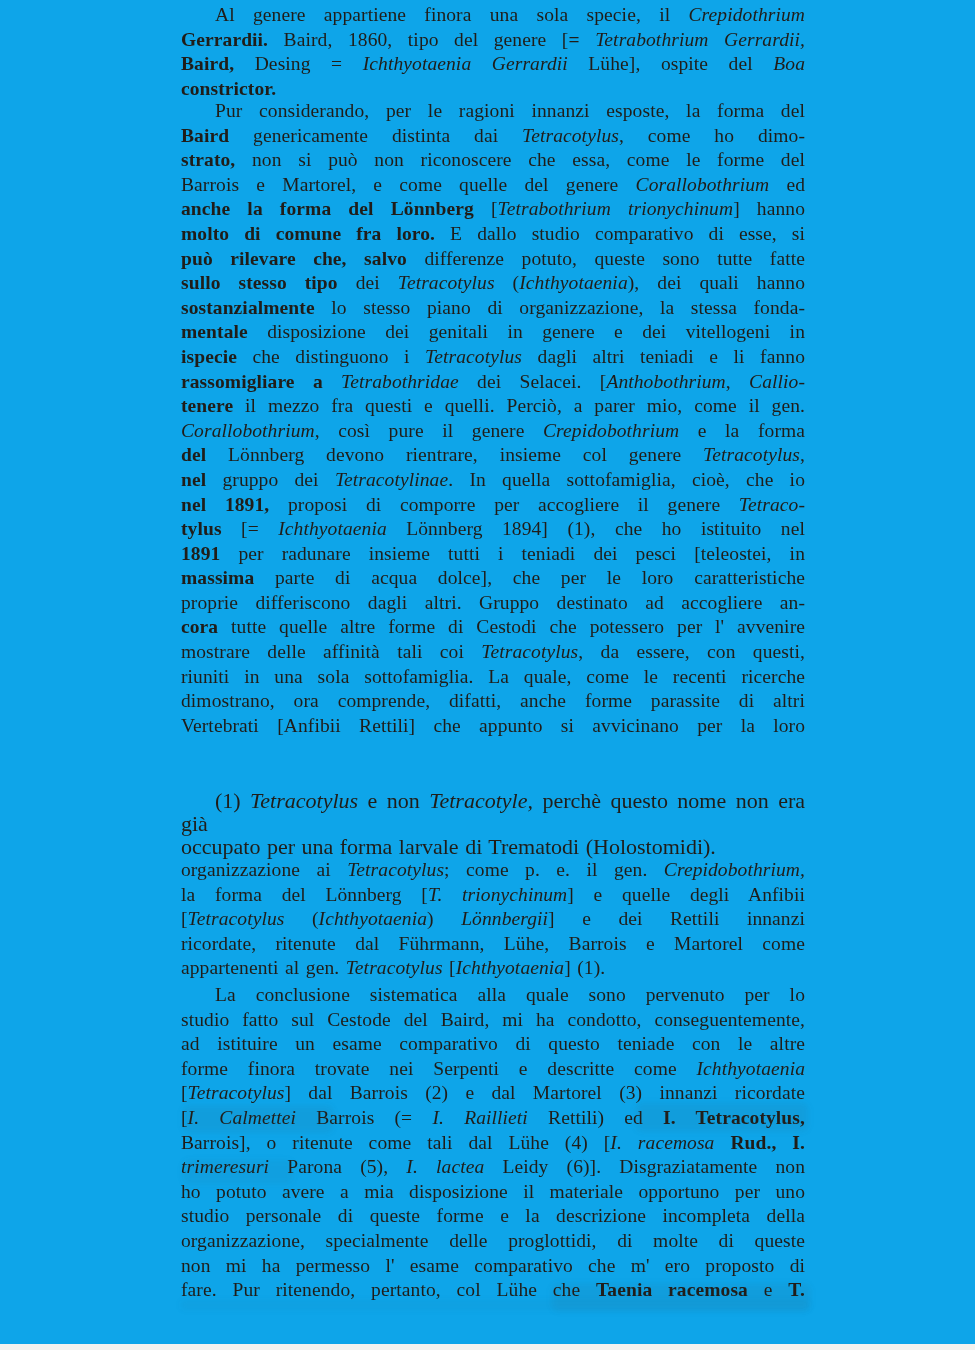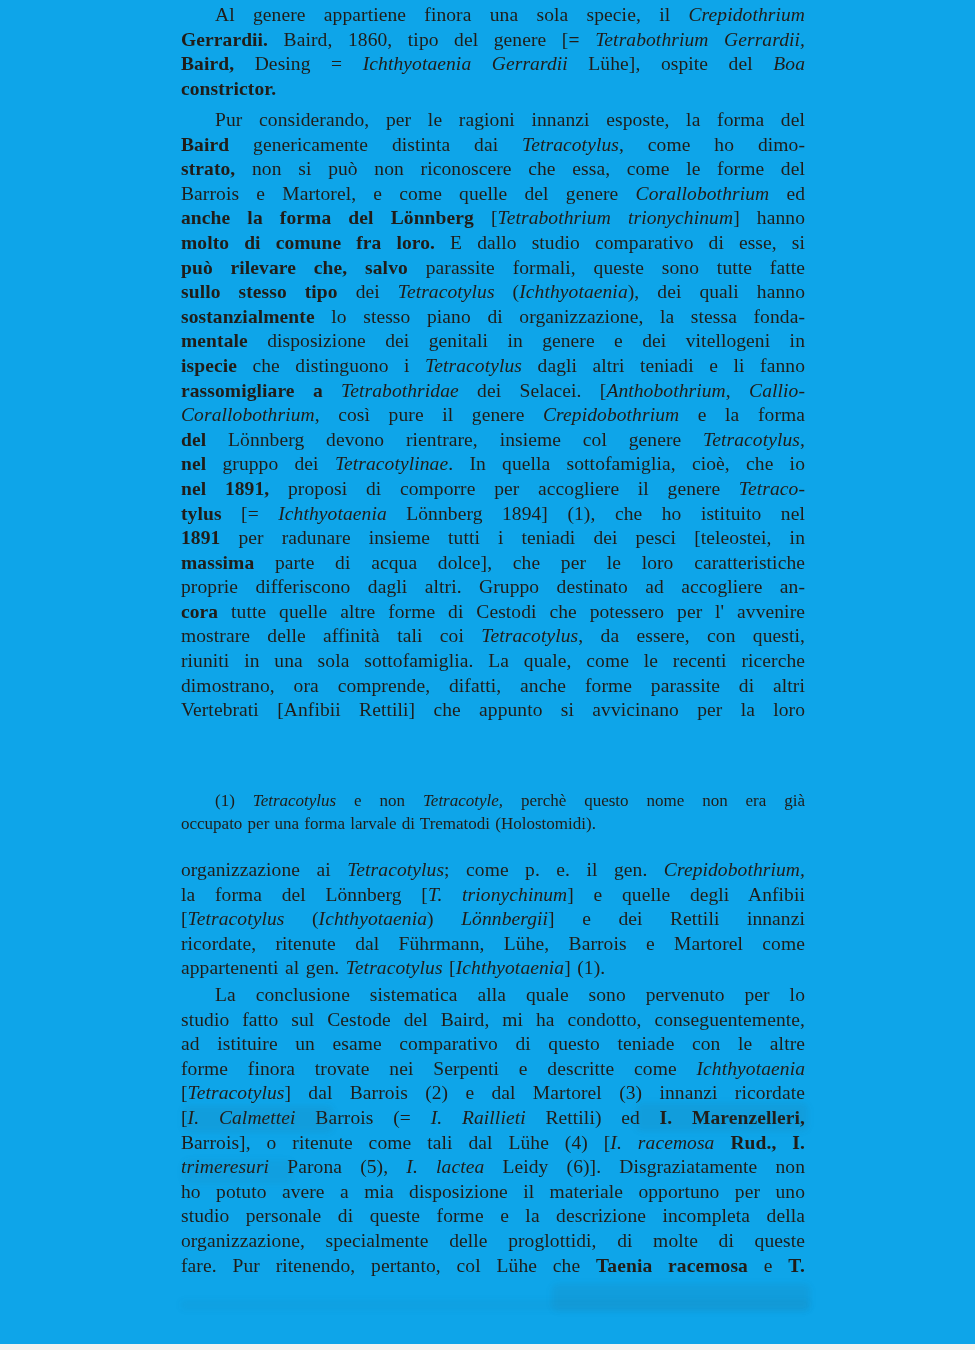--- a/index.html
+++ b/index.html
@@ -15,35 +15,35 @@
     color:#201d19;
     overflow:hidden;
   }
   #text-column{
     position:absolute;
     left:181px;top:0;
     width:624px;height:100%;
   }
   .block{position:absolute;left:0;width:100%;}
   .pos-0{top:3px}
-  .pos-1{top:108px}
+  .pos-1{top:99px}
   .pos-2{top:789px}
   .pos-3{top:858px}
   .pos-4{top:983px}
 
   .body .line{
     font-size:19.5px;
     line-height:24.6px;
     text-align:justify;
     text-align-last:justify;
     word-spacing:1.5px;
     letter-spacing:0.1px;
   }
   .footnote .line{
-    font-size:17px;
+    font-size:22px;
     line-height:23px;
     text-align:justify;
     text-align-last:justify;
     word-spacing:1px;
   }
   .line.last{text-align-last:left;}
   .line.indent{text-indent:34px;}
   .rm{font-style:normal;font-weight:400;}
   .it{font-style:italic;font-weight:400;}
   .bd{font-style:normal;font-weight:700;}
@@ -68,26 +68,27 @@
         <div class="line"><span class="bd">Baird,</span><span class="rm"> Desing = </span><span class="it">Ichthyotaenia Gerrardii</span><span class="rm"> Lühe], ospite del </span><span class="it">Boa</span></div>
         <div class="line last"><span class="bdit">constrictor.</span></div>
       </div>
       <div class="block body pos-1">
         <div class="line indent"><span class="rm">Pur considerando, per le ragioni innanzi esposte, la forma del</span></div>
         <div class="line"><span class="bd">Baird</span><span class="rm"> genericamente distinta dai </span><span class="it">Tetracotylus</span><span class="rm">, come ho dimo-</span></div>
         <div class="line"><span class="bd">strato,</span><span class="rm"> non si può non riconoscere che essa, come le forme del</span></div>
         <div class="line"><span class="rm">Barrois e Martorel, e come quelle del genere </span><span class="it">Corallobothrium</span><span class="rm"> ed</span></div>
         <div class="line"><span class="bd">anche la forma del Lönnberg </span><span class="rm">[</span><span class="it">Tetrabothrium trionychinum</span><span class="rm">] hanno</span></div>
         <div class="line"><span class="bd">molto di comune fra loro.</span><span class="rm"> E dallo studio comparativo di esse, si</span></div>
-        <div class="line"><span class="bd">può rilevare che, salvo</span><span class="rm"> parassite formali, queste sono tutte fatte</span></div>
+        <div class="line"><span class="bd">può rilevare che, salvo</span><span class="rm"> differenze potuto, queste sono tutte fatte</span></div>
         <div class="line"><span class="bd">sullo stesso tipo</span><span class="rm"> dei </span><span class="it">Tetracotylus</span><span class="rm"> (</span><span class="it">Ichthyotaenia</span><span class="rm">), dei quali hanno</span></div>
         <div class="line"><span class="bd">sostanzialmente</span><span class="rm"> lo stesso piano di organizzazione, la stessa fonda-</span></div>
         <div class="line"><span class="bd">mentale</span><span class="rm"> disposizione dei genitali in genere e dei vitellogeni in</span></div>
         <div class="line"><span class="bd">ispecie</span><span class="rm"> che distinguono i </span><span class="it">Tetracotylus</span><span class="rm"> dagli altri teniadi e li fanno</span></div>
         <div class="line"><span class="bd">rassomigliare a </span><span class="it">Tetrabothridae</span><span class="rm"> dei Selacei. [</span><span class="it">Anthobothrium</span><span class="rm">, </span><span class="it">Callio-</span></div>
+        <div class="line"><span class="bd">tenere</span><span class="rm"> il mezzo fra questi e quelli. Perciò, a parer mio, come il gen.</span></div>
         <div class="line"><span class="it">Corallobothrium</span><span class="rm">, così pure il genere </span><span class="it">Crepidobothrium</span><span class="rm"> e la forma</span></div>
         <div class="line"><span class="bd">del</span><span class="rm"> Lönnberg devono rientrare, insieme col genere </span><span class="it">Tetracotylus</span><span class="rm">,</span></div>
         <div class="line"><span class="bd">nel</span><span class="rm"> gruppo dei </span><span class="it">Tetracotylinae</span><span class="rm">. In quella sottofamiglia, cioè, che io</span></div>
         <div class="line"><span class="bd">nel 1891,</span><span class="rm"> proposi di comporre per accogliere il genere </span><span class="it">Tetraco-</span></div>
         <div class="line"><span class="bdit">tylus</span><span class="rm"> [= </span><span class="it">Ichthyotaenia</span><span class="rm"> Lönnberg 1894] (1), che ho istituito nel</span></div>
         <div class="line"><span class="bd">1891</span><span class="rm"> per radunare insieme tutti i teniadi dei pesci [teleostei, in</span></div>
         <div class="line"><span class="bd">massima</span><span class="rm"> parte di acqua dolce], che per le loro caratteristiche</span></div>
         <div class="line"><span class="rm">proprie differiscono dagli altri. Gruppo destinato ad accogliere an-</span></div>
         <div class="line"><span class="bd">cora</span><span class="rm"> tutte quelle altre forme di Cestodi che potessero per l' avvenire</span></div>
         <div class="line"><span class="rm">mostrare delle affinità tali coi </span><span class="it">Tetracotylus</span><span class="rm">, da essere, con questi,</span></div>
@@ -105,26 +106,27 @@
         <div class="line"><span class="rm">[</span><span class="it">Tetracotylus</span><span class="rm"> (</span><span class="it">Ichthyotaenia</span><span class="rm">) </span><span class="it">Lönnbergii</span><span class="rm">] e dei Rettili innanzi</span></div>
         <div class="line"><span class="rm">ricordate, ritenute dal Führmann, Lühe, Barrois e Martorel come</span></div>
         <div class="line last"><span class="rm">appartenenti al gen. </span><span class="it">Tetracotylus</span><span class="rm"> [</span><span class="it">Ichthyotaenia</span><span class="rm">] (1).</span></div>
       </div>
       <div class="block body pos-4">
         <div class="line indent"><span class="rm">La conclusione sistematica alla quale sono pervenuto per lo</span></div>
         <div class="line"><span class="rm">studio fatto sul Cestode del Baird, mi ha condotto, conseguentemente,</span></div>
         <div class="line"><span class="rm">ad istituire un esame comparativo di questo teniade con le altre</span></div>
         <div class="line"><span class="rm">forme finora trovate nei Serpenti e descritte come </span><span class="it">Ichthyotaenia</span></div>
         <div class="line"><span class="rm">[</span><span class="it">Tetracotylus</span><span class="rm">] dal Barrois (2) e dal Martorel (3) innanzi ricordate</span></div>
-        <div class="line"><span class="rm">[</span><span class="it">I. Calmettei</span><span class="rm"> Barrois (= </span><span class="it">I. Raillieti</span><span class="rm"> Rettili) ed </span><span class="bdit">I. Marenzelleri,</span></div>
+        <div class="line"><span class="rm">[</span><span class="it">I. Calmettei</span><span class="rm"> Barrois (= </span><span class="it">I. Raillieti</span><span class="rm"> Rettili) ed </span><span class="bdit">I. Tetracotylus,</span></div>
         <div class="line"><span class="rm">Barrois], o ritenute come tali dal Lühe (4) [</span><span class="it">I. racemosa</span><span class="bd"> Rud., </span><span class="bdit">I.</span></div>
         <div class="line"><span class="it">trimeresuri</span><span class="rm"> Parona (5), </span><span class="it">I. lactea</span><span class="rm"> Leidy (6)]. Disgraziatamente non</span></div>
         <div class="line"><span class="rm">ho potuto avere a mia disposizione il materiale opportuno per uno</span></div>
         <div class="line"><span class="rm">studio personale di queste forme e la descrizione incompleta della</span></div>
         <div class="line"><span class="rm">organizzazione, specialmente delle proglottidi, di molte di queste</span></div>
+        <div class="line"><span class="rm">non mi ha permesso l' esame comparativo che m' ero proposto di</span></div>
         <div class="line"><span class="rm">fare. Pur ritenendo, pertanto, col Lühe che </span><span class="bdit">Taenia racemosa</span><span class="rm"> e </span><span class="bdit">T.</span></div>
       </div>
     </div>
   <div class="smudge sm1"></div>
   <div class="smudge sm2"></div>
   <div class="smudge sm3"></div>
   <div class="smudge sm4"></div>
   <div class="smudge sm5"></div>
 </div>
 

